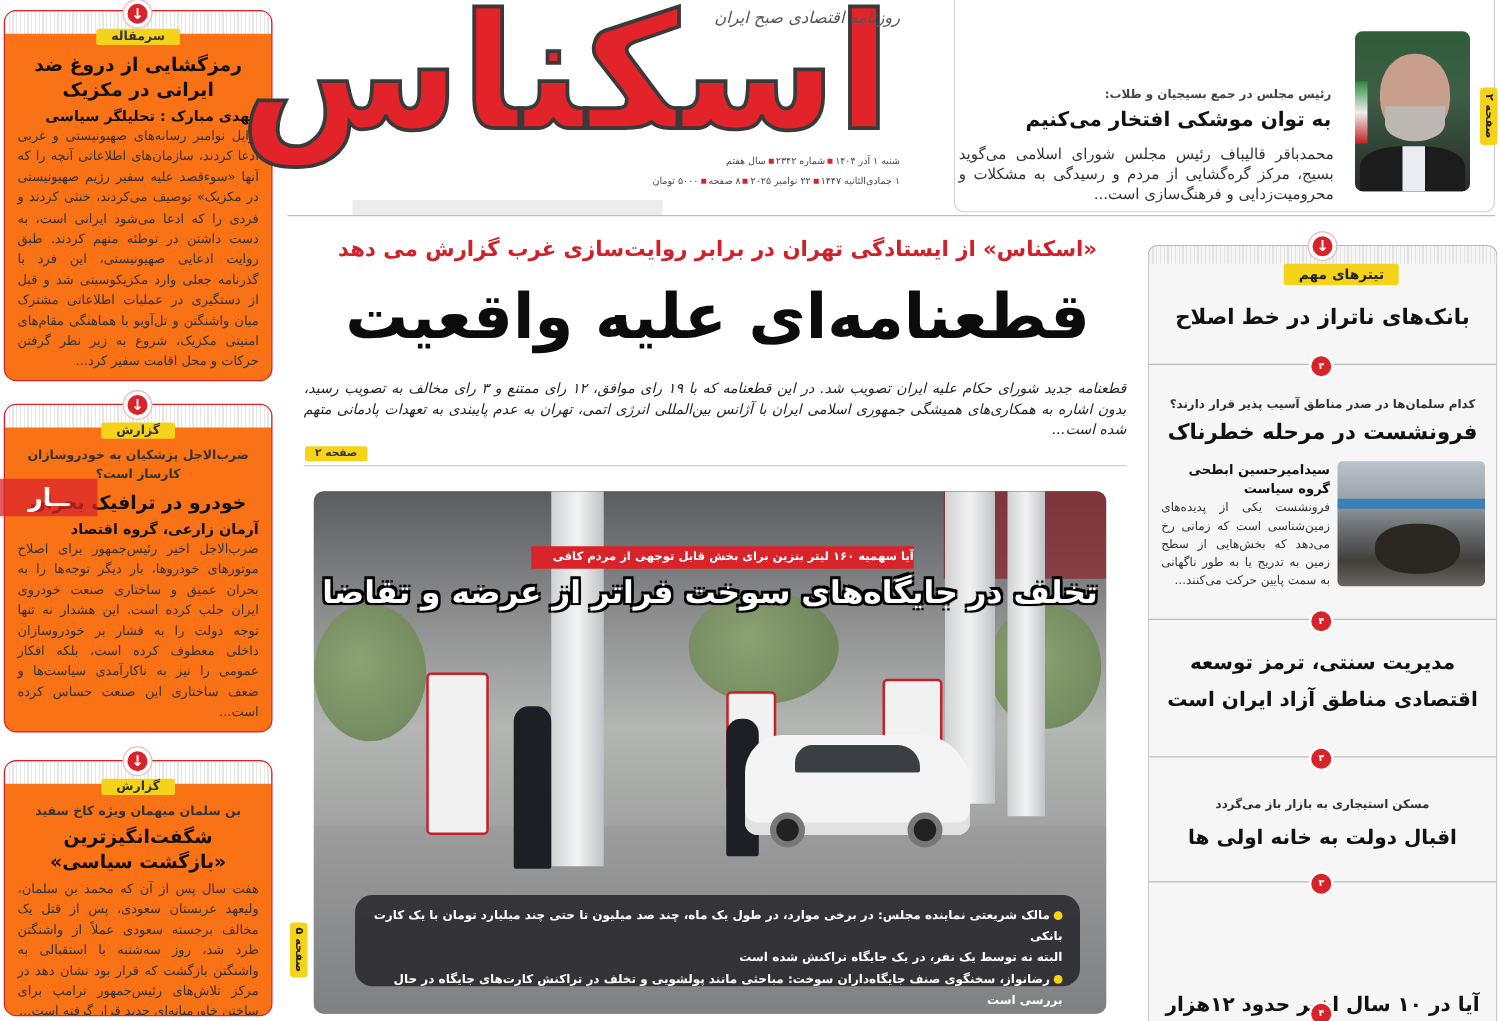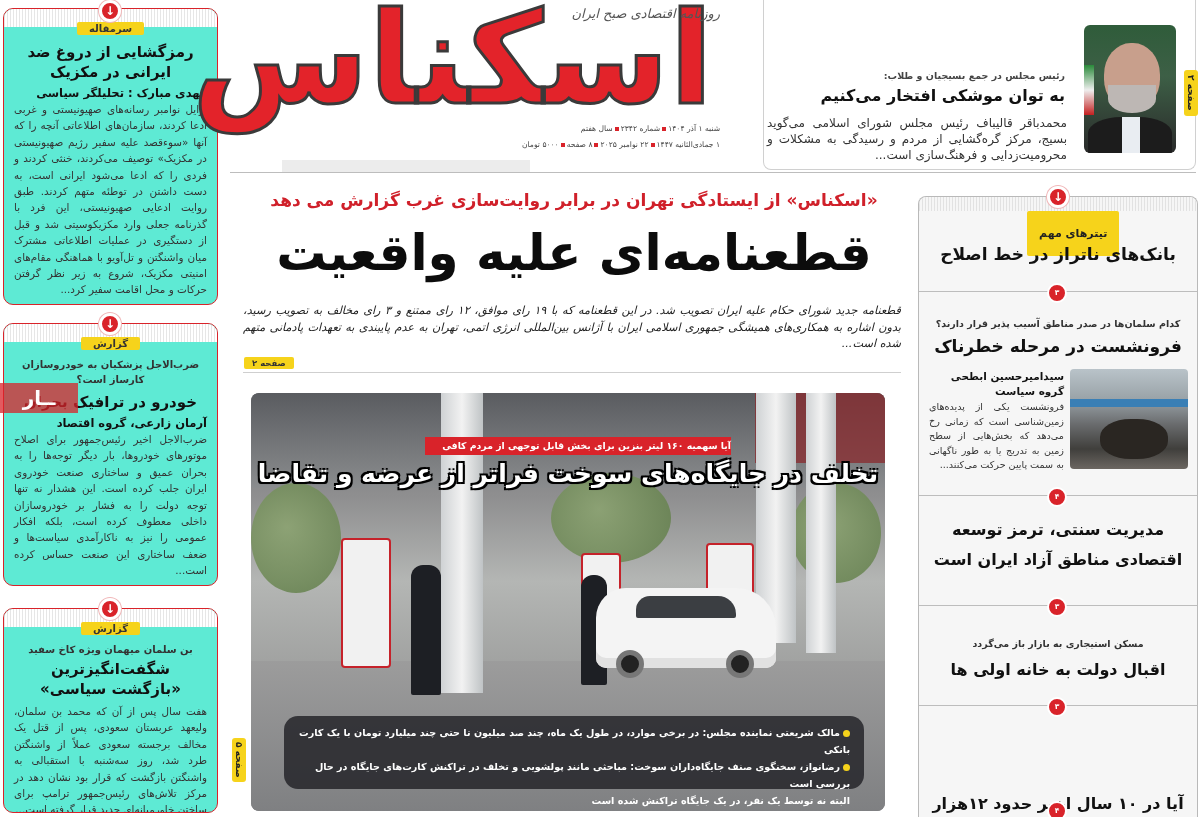--- a/index.html
+++ b/index.html
@@ -2,21 +2,21 @@
 <html><head>
 <meta charset="utf-8">
 <style>
   * { box-sizing: border-box; margin: 0; padding: 0; }
   html, body { width: 1200px; height: 817px; overflow: hidden; background: #ffffff; }
   body { position: relative; font-family: "DejaVu Sans", "Liberation Sans", sans-serif; color: #1a1a1a; direction: rtl; }
 
   
   .lbox {
     position: absolute; left: 3px; width: 215px;
-    border: 1.5px solid #d9232a; border-radius: 10px; background: #5eead4;
+    border: 1.5px solid #d9232a; border-radius: 10px; background: #f97316;
     padding: 8px 10px 18px 10px; text-align: center; overflow: hidden;
   }
   .lbox .stripe {
     position: absolute; left: 0; right: 0; top: 0; height: 18px;
     background: repeating-linear-gradient(90deg, #e6e6e6 0 1px, #ffffff 1px 3px);
   }
   .arrow-badge {
     position: absolute; width: 22px; height: 22px; border-radius: 50%;
     background: #d9232a; border: 3px solid #fff; color: #fff;
     font-size: 12px; line-height: 16px; text-align: center; font-weight: bold;
@@ -104,21 +104,21 @@
   .quote-line { font-size: 9.6px; line-height: 17px; color: #fff; font-weight: bold; text-align: right; }
   .quote-line .bullet { display: inline-block; width: 7px; height: 7px; border-radius: 50%; background: #f6d31b; margin-left: 3px; vertical-align: middle; }
 
   
   .rcol {
     position: absolute; left: 918px; top: 196px; width: 280px; height: 621px;
     border: 1px solid #b9b9b9; border-bottom: none; border-radius: 8px 8px 0 0; background: #f6f6f6; overflow: visible;
   }
   .rcol .stripe { position: absolute; left: 0; right: 0; top: 0; height: 14px; border-radius: 8px 8px 0 0;
     background: repeating-linear-gradient(90deg, #e2e2e2 0 1px, #f6f6f6 1px 3px); }
-  .rtag { position: absolute; left: 108px; top: 14px; background: #f6d31b; color: #222; font-size: 11px; font-weight: bold; padding: 16px 12px; border-radius: 2px; }
+  .rtag { position: absolute; left: 108px; top: 14px; background: #f6d31b; color: #222; font-size: 11px; font-weight: bold; padding: 2px 12px; border-radius: 2px; }
   .ritem { position: absolute; left: 0; width: 278px; text-align: center; }
   .ritem h3 { font-size: 16px; font-weight: bold; color: #111; line-height: 30px; }
   .ritem .pre { font-size: 9.5px; font-weight: bold; color: #333; line-height: 14px; }
   .rsep { position: absolute; left: 0; width: 278px; height: 1px; background: #bdbdbd; }
   .pg-badge { position: absolute; width: 16px; height: 16px; border-radius: 50%; background: #d9232a; color: #fff; font-size: 7.5px; font-weight: bold; line-height: 16px; text-align: center; border: 2px solid #fff; box-sizing: content-box; margin-left: -2px; }
   .sink-photo { position: absolute; left: 151px; top: 172px; width: 118px; height: 100px; border-radius: 4px; overflow: hidden;
     background: linear-gradient(180deg, #b9c3c9 0%, #9aa3a8 30%, #6a6c6e 55%, #403f3c 80%, #6b6661 100%); }
   .sink-photo .hole { position: absolute; left: 30px; top: 50px; width: 68px; height: 40px; border-radius: 45%; background: #2a2622; }
   .sink-photo .fence { position: absolute; left: 0; top: 30px; width: 118px; height: 8px; background: #3a7fb5; }
   .sink-by { position: absolute; left: 10px; top: 172px; width: 135px; text-align: right; }
@@ -210,22 +210,22 @@
   <div class="attendant" style="left:330px;top:182px;width:26px;height:110px;"></div>
   <div class="car">
     <div class="win"></div>
     <div class="wheel" style="left:20px;"></div>
     <div class="wheel" style="left:130px;"></div>
   </div>
   <div class="red-strap">آیا سهمیه ۱۶۰ لیتر بنزین برای بخش قابل توجهی از مردم کافی نیست</div>
   <div class="photo-title">تخلف در جایگاه‌های سوخت فراتر از عرضه و تقاضا</div>
   <div class="quote-box">
     <div class="quote-line"><span class="bullet"></span><span>مالک شریعتی نماینده مجلس: در برخی موارد، در طول یک ماه، چند صد میلیون تا حتی چند میلیارد تومان با یک کارت بانکی</span></div>
+    <div class="quote-line">البته نه توسط یک نفر، در یک جایگاه تراکنش شده است</div>
     <div class="quote-line"><span class="bullet"></span><span>رضانواز، سخنگوی صنف جایگاه‌داران سوخت: مباحثی مانند پولشویی و تخلف در تراکنش کارت‌های جایگاه در حال بررسی است</span></div>
-    <div class="quote-line">البته نه توسط یک نفر، در یک جایگاه تراکنش شده است</div>
   </div>
 </div>
 <div class="side-tab" style="left:232px;top:738px;height:44px;">صفحه ۵</div>
 
 <div class="rcol">
   <div class="stripe"></div>
   <div class="rtag">تیترهای مهم</div>
 
   <div class="ritem" style="top:42px;">
     <h3 style="font-size:17px;">بانک‌های ناتراز در خط اصلاح</h3>

